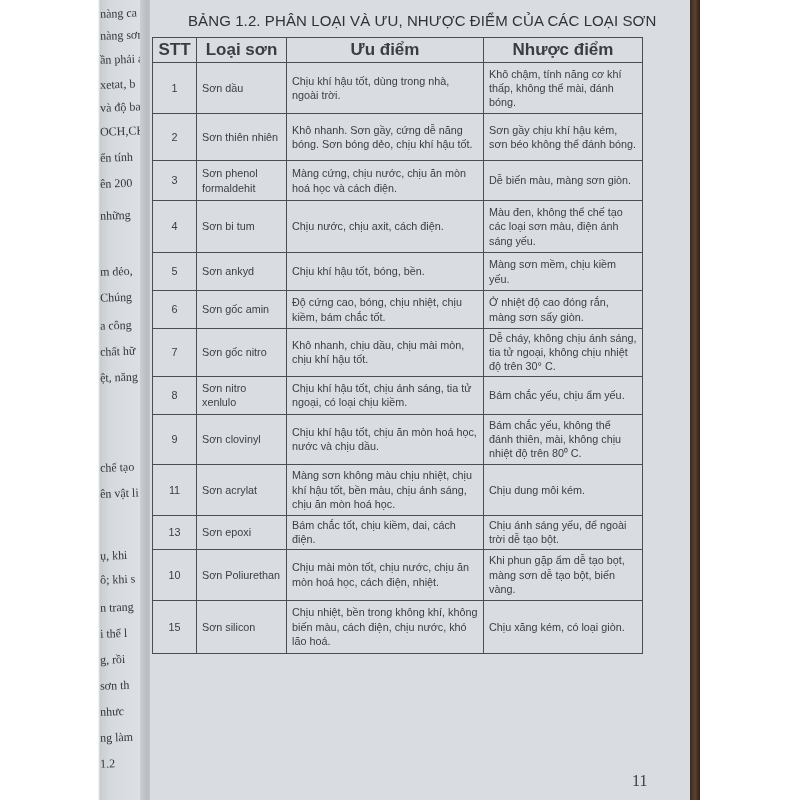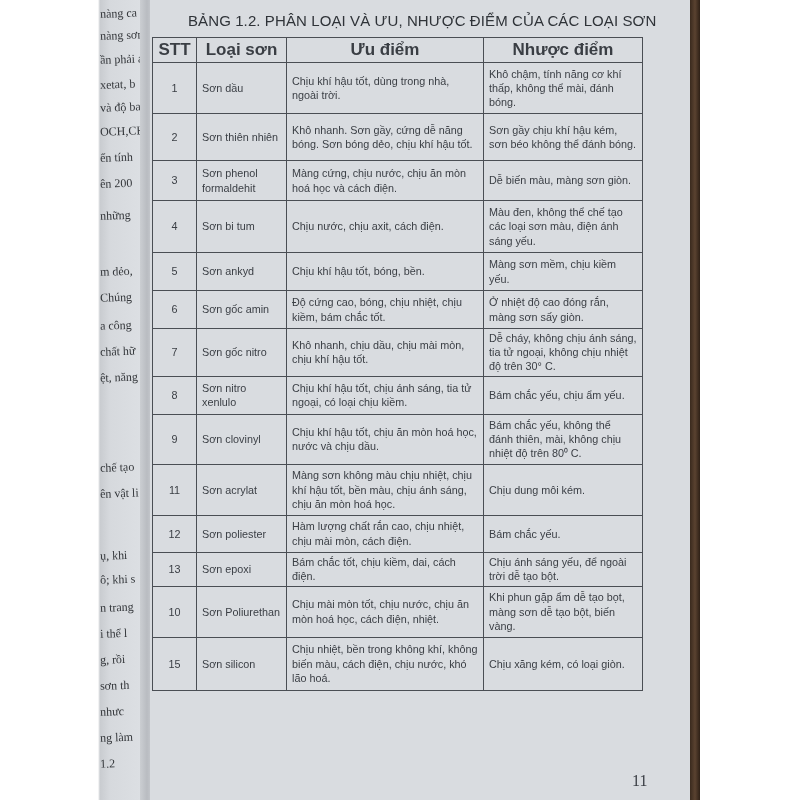--- a/index.html
+++ b/index.html
@@ -155,26 +155,20 @@
         <td class="type">Sơn clovinyl</td>
         <td class="pros">Chịu khí hậu tốt, chịu ăn mòn hoá học, nước và chịu dầu.</td>
         <td class="cons">Bám chắc yếu, không thể đánh thiên, mài, không chịu nhiệt độ trên 80⁰ C.</td>
       </tr>
       <tr style="height: 51px;">
         <td class="stt">11</td>
         <td class="type">Sơn acrylat</td>
         <td class="pros">Màng sơn không màu chịu nhiệt, chịu khí hậu tốt, bền màu, chịu ánh sáng, chịu ăn mòn hoá học.</td>
         <td class="cons">Chịu dung môi kém.</td>
       </tr>
-      <tr style="height: 37px;">
-        <td class="stt">12</td>
-        <td class="type">Sơn poliester</td>
-        <td class="pros">Hàm lượng chất rắn cao, chịu nhiệt, chịu mài mòn, cách điện.</td>
-        <td class="cons">Bám chắc yếu.</td>
-      </tr>
       <tr style="height: 34px; margin-top: 44px;">
         <td class="stt">13</td>
         <td class="type">Sơn epoxi</td>
         <td class="pros">Bám chắc tốt, chịu kiềm, dai, cách điện.</td>
         <td class="cons">Chịu ánh sáng yếu, để ngoài trời dễ tạo bột.</td>
       </tr>
       <tr style="height: 51px;">
         <td class="stt">10</td>
         <td class="type">Sơn Poliurethan</td>
         <td class="pros">Chịu mài mòn tốt, chịu nước, chịu ăn mòn hoá học, cách điện, nhiệt.</td>

